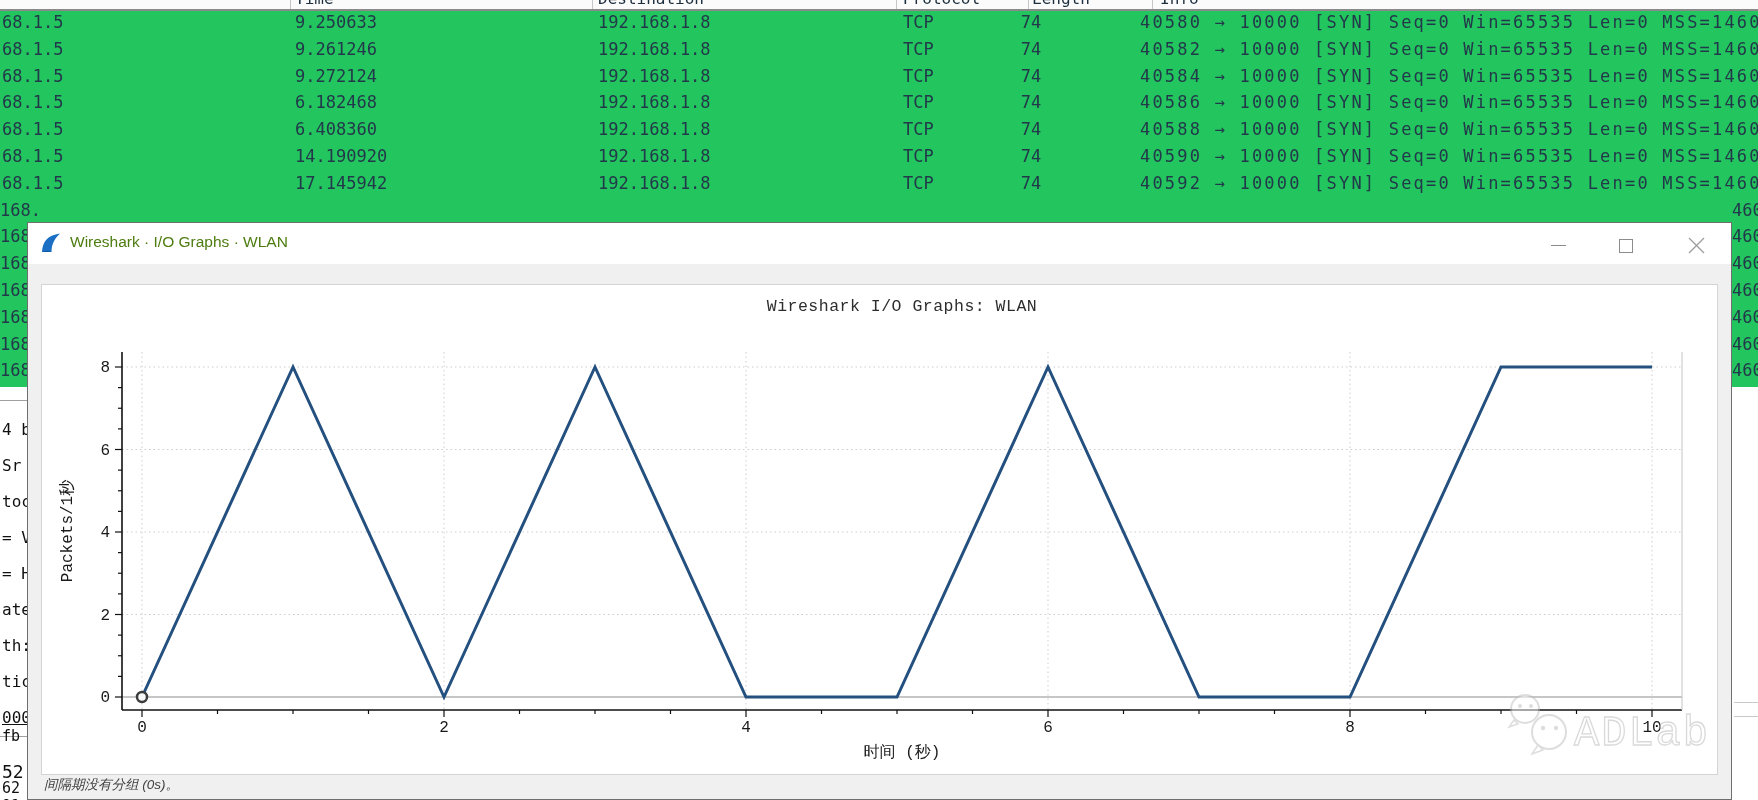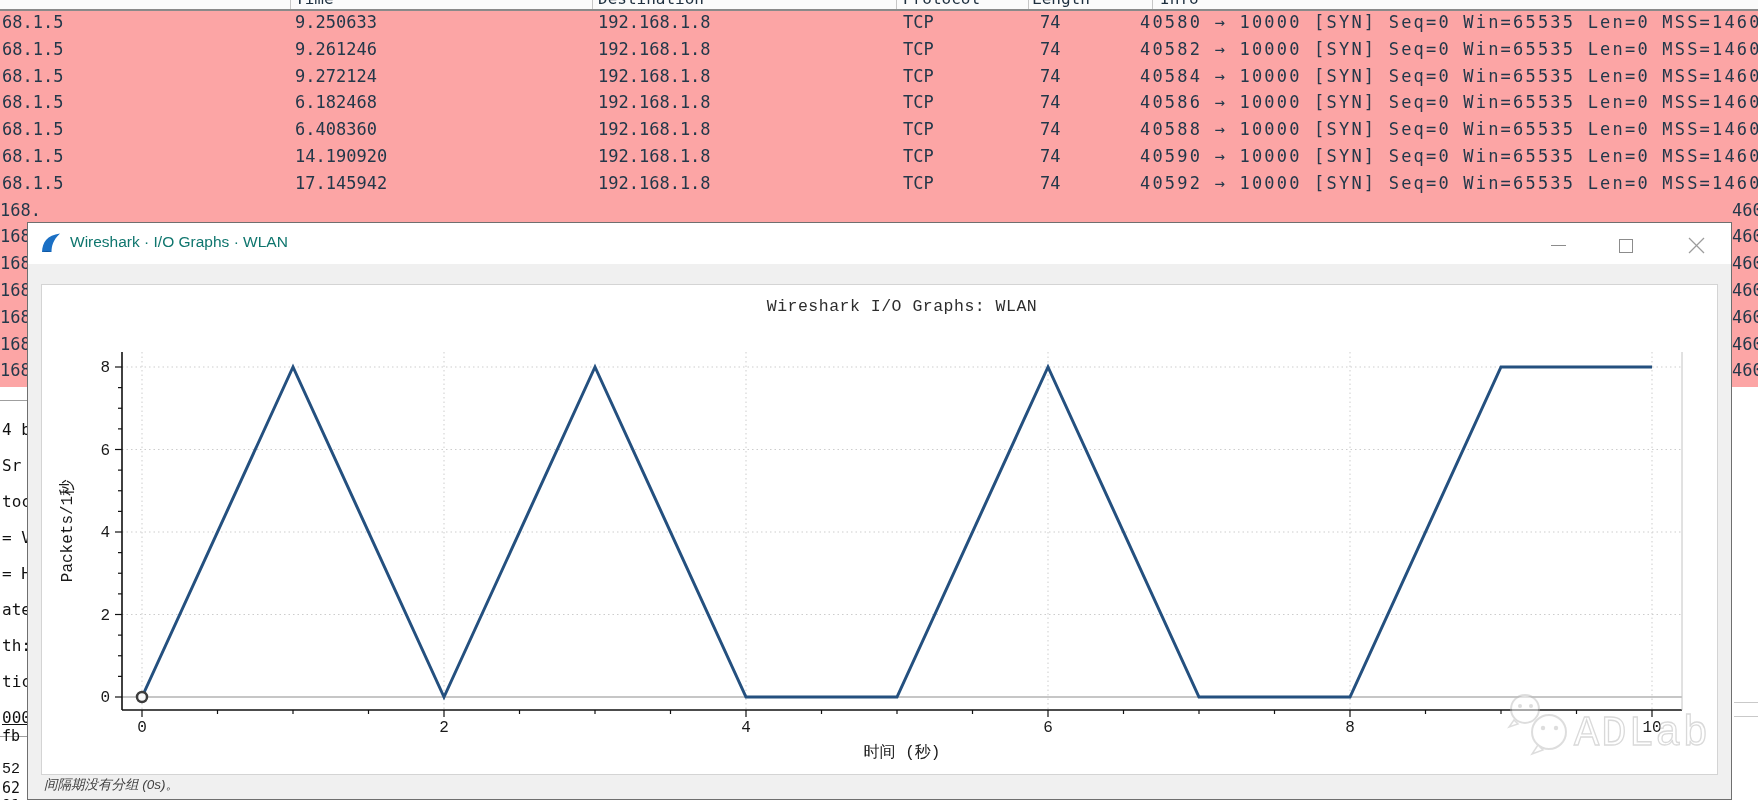--- a/index.html
+++ b/index.html
@@ -3,45 +3,45 @@
 <meta charset="utf-8">
 <style>
   html,body{margin:0;padding:0;background:#fff;}
   .screen{position:relative;width:1758px;height:800px;overflow:hidden;
           font-family:"DejaVu Sans Mono",monospace;background:#ffffff;}
   
   .pl-header{position:absolute;left:0;top:0;width:1758px;height:9px;background:#fbfbfb;
              border-bottom:2px solid #8a8a8a;overflow:hidden;z-index:1;}
   .pl-header span{position:absolute;top:-11px;font-size:16px;color:#1d2f3f;}
   .pl-header i{position:absolute;top:0;width:1px;height:9px;background:#c6c6c6;}
-  .pl-rows{position:absolute;left:0;top:11px;width:1758px;height:376px;background:#fca5a5;
+  .pl-rows{position:absolute;left:0;top:11px;width:1758px;height:376px;background:#22c55e;
            overflow:hidden;z-index:1;}
   .prow{position:absolute;left:0;width:1758px;height:27px;line-height:27px;
         font-size:17px;color:#23384a;white-space:pre;}
   .prow span{position:absolute;top:0;height:27px;line-height:27px;}
   .c-src{left:2px;}
   .c-time{left:295px;}
   .c-dst{left:598px;}
   .c-pro{left:903px;}
-  .c-len{left:1040px;width:38px;text-align:left;}
+  .c-len{left:1012px;width:38px;text-align:center;}
   .c-inf{left:1140px;letter-spacing:2.2px;}
   .c-frag-l{left:0;}
   .c-frag-r{left:1732px;}
   .left-pane{position:absolute;left:0;top:387px;width:30px;height:413px;background:#ffffff;z-index:1;}
   .lp-line{position:absolute;left:2px;font-size:16px;color:#101010;white-space:pre;}
   .lp-div{position:absolute;left:0;width:30px;height:1px;background:#9f9f9f;}
   .right-strip{position:absolute;left:1734px;top:387px;width:24px;height:413px;background:#ffffff;z-index:1;}
   .rs-line{position:absolute;left:0;width:24px;height:1px;background:#c9c9c9;}
   
   .dialog{position:absolute;left:27px;top:222px;width:1705px;height:578px;background:#f0f0f0;
           border:1px solid #6f6f6f;box-sizing:border-box;z-index:10;}
   .titlebar{position:absolute;left:0;top:0;width:100%;height:41px;background:#ffffff;}
   .tb-icon{position:absolute;left:12px;top:9px;width:22px;height:22px;}
   .tb-title{position:absolute;left:42px;top:10px;font-family:"Liberation Sans",sans-serif;
-            font-size:15.5px;color:#0f766e;white-space:pre;}
+            font-size:15.5px;color:#4d7c0f;white-space:pre;}
   .winbtn{position:absolute;top:0;width:46px;height:41px;}
   .wb-min{left:1507px;} .wb-max{left:1574px;} .wb-close{left:1645px;}
   .wb-min b{position:absolute;left:16px;top:22px;width:15px;height:1px;background:#8c8c8c;}
   .wb-max b{position:absolute;left:17px;top:16px;width:12px;height:12px;border:1px solid #8c8c8c;}
   .chart-widget{position:absolute;left:13px;top:61px;width:1675px;height:489px;background:#ffffff;
                 border:1px solid #d4d4d4;box-sizing:content-box;}
   .chart-widget svg{display:block;}
   .status-hint{position:absolute;left:16px;top:553px;font-family:"Liberation Sans",sans-serif;
                font-style:italic;font-size:13.5px;color:#404040;}
   text{font-family:"Liberation Mono",monospace;}
@@ -87,21 +87,21 @@
   <div class="lp-line" style="top: 33px;">4 b</div>
       <div class="lp-line" style="top: 69px;">Sr</div>
       <div class="lp-line" style="top: 105px;">toc</div>
       <div class="lp-line" style="top: 141px;">= V</div>
       <div class="lp-line" style="top: 177px;">= H</div>
       <div class="lp-line" style="top: 213px;">ate</div>
       <div class="lp-line" style="top: 249px;">th:</div>
       <div class="lp-line" style="top: 285px;">tic</div>
       <div class="lp-line" style="top: 321px; text-decoration: underline;">000</div>
       <div class="lp-line" style="top: 340px; font-size: 15px;">fb</div>
-      <div class="lp-line" style="top: 374px; font-size: 15px; font-family: Liberation Mono, monospace;">52</div>
+      <div class="lp-line" style="top: 374px; font-size: 18px;">52</div>
       <div class="lp-line" style="top: 392px; font-size: 15px;">62</div>
       <div class="lp-line" style="top: 410px; font-size: 15px;">91</div>
     </div>
 
   <div class="right-strip">
     <div class="rs-line" style="top:315px"></div>
     <div class="rs-line" style="top:329px"></div>
   </div>
 
   <div class="dialog">

